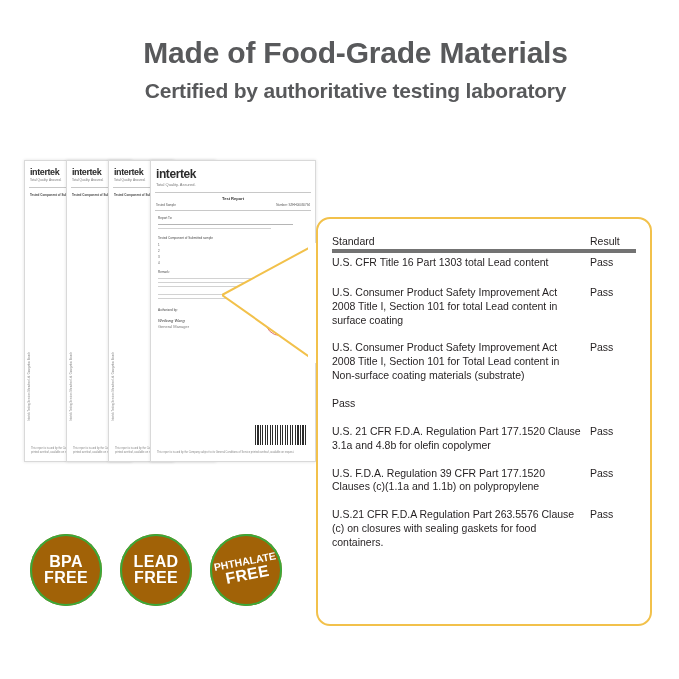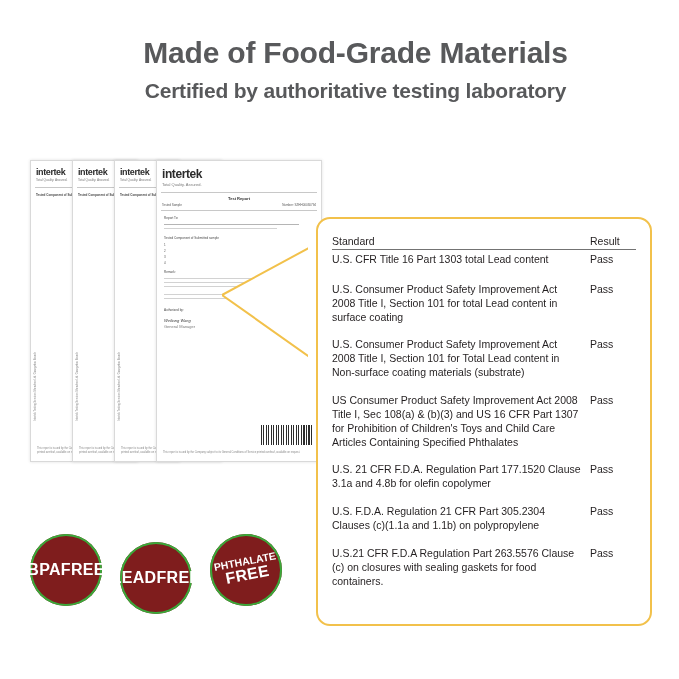--- a/index.html
+++ b/index.html
@@ -41,21 +41,21 @@
     font-size: 21px;
     font-weight: bold;
     color: #58595b;
     margin: 8px 0 0 0;
     letter-spacing: -0.2px;
   }
 
   
   .cert-stack {
     position: absolute;
-    left: 30px;
+    left: 24px;
     top: 160px;
     width: 290px;
     height: 276px;
   }
   .cert {
     position: absolute;
     background: #ffffff;
     border: 1px solid #d9d9d9;
     box-shadow: 0 0 3px rgba(0,0,0,0.12);
     overflow: hidden;
@@ -225,21 +225,21 @@
     background: #ffffff;
     box-sizing: border-box;
   }
   .callout-inner {
     padding: 16px 14px 10px 14px;
   }
   .cl-header {
     display: flex;
     font-size: 10.5px;
     color: #231f20;
-    border-bottom: 1px solid #737373;
+    border-bottom: 4px solid #737373;
     padding-bottom: 2px;
     margin-bottom: 3px;
   }
   .cl-header .h-std { flex: 1; }
   .cl-header .h-res { width: 46px; text-align: left; padding-left: 12px; }
   .cl-row {
     display: flex;
     font-size: 10.5px;
     line-height: 1.32;
     color: #231f20;
@@ -265,34 +265,34 @@
     left: 24px;
     top: 528px;
     width: 280px;
     height: 90px;
   }
   .badge {
     position: absolute;
     width: 72px;
     height: 72px;
     border-radius: 50%;
-    background: #7f1d1d;
+    background: #a16207;
     color: #ffffff;
     display: flex;
-    flex-direction: row;
+    flex-direction: column;
     align-items: center;
     justify-content: center;
     font-weight: bold;
     line-height: 1.03;
     box-shadow: inset 0 0 0 2px #3aa93a;
   }
   .badge .l1 { font-size: 16px; letter-spacing: 0.3px; }
   .badge .l2 { font-size: 16px; letter-spacing: 0.3px; }
   .badge-bpa  { left: 6px;   top: 6px; }
-  .badge-lead { left: 96px;  top: 14px; }
+  .badge-lead { left: 96px;  top: 6px; }
   .badge-phth { left: 186px; top: 6px; }
   .badge-phth .l1 { font-size: 10.5px; letter-spacing: 0; }
   .badge-phth .l2 { font-size: 16px; }
   .badge-phth .inner-rot {
     display: flex;
     flex-direction: column;
     align-items: center;
     transform: rotate(-11deg);
   }
 </style>
@@ -563,29 +563,28 @@
       </div>
       <div class="cl-row">
         <div class="std">U.S. Consumer Product Safety Improvement Act 2008 Title I, Section 101 for total Lead content in surface coating</div>
         <div class="res">Pass</div>
       </div>
       <div class="cl-row">
         <div class="std">U.S. Consumer Product Safety Improvement Act 2008 Title I, Section 101 for Total Lead content in Non-surface coating materials (substrate)</div>
         <div class="res">Pass</div>
       </div>
       <div class="cl-row">
-        <div class="std">US Consumer Product Safety Improvement Act 2008 Title I, Sec 108(a) &amp; (b)(3) and US 16 CFR Part 1307 for Prohibition of Children's Toys and Child Care Articles Containing Specified Phthalates</div>
         <div class="res">Pass</div>
       </div>
       <div class="cl-row">
         <div class="std">U.S. 21 CFR F.D.A. Regulation Part 177.1520 Clause 3.1a and 4.8b for olefin copolymer</div>
         <div class="res">Pass</div>
       </div>
       <div class="cl-row">
-        <div class="std">U.S. F.D.A. Regulation 21 CFR Part 305.2304 Clauses (c)(1.1a and 1.1b) on polypropylene</div>
+        <div class="std">U.S. F.D.A. Regulation 39 CFR Part 177.1520 Clauses (c)(1.1a and 1.1b) on polypropylene</div>
         <div class="res">Pass</div>
       </div>
       <div class="cl-row">
         <div class="std">U.S.21 CFR F.D.A Regulation Part 263.5576 Clause (c) on closures with sealing gaskets for food containers.</div>
         <div class="res">Pass</div>
       </div>
     </div>
   </div>
 
   <div class="badges">

